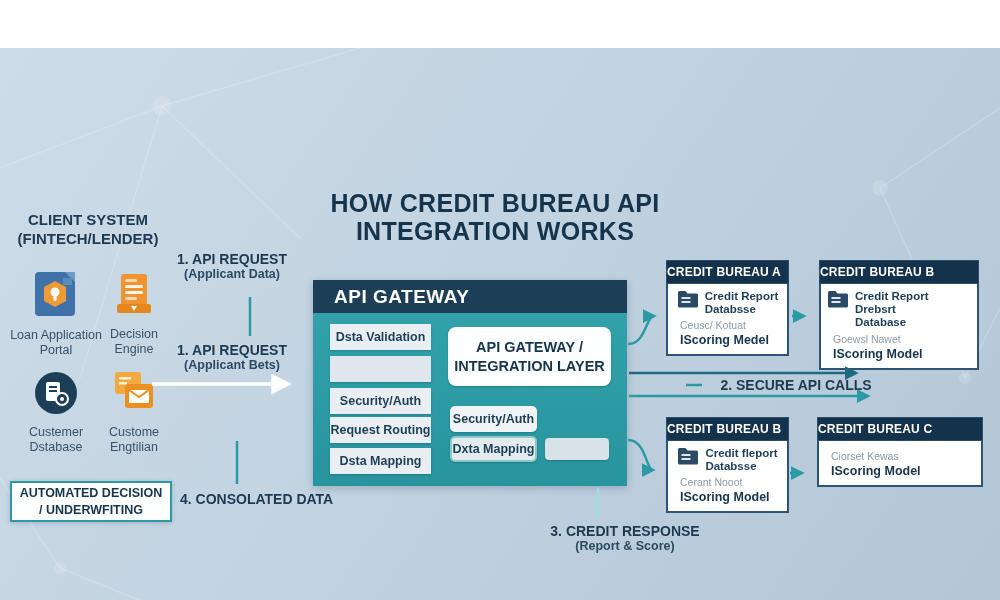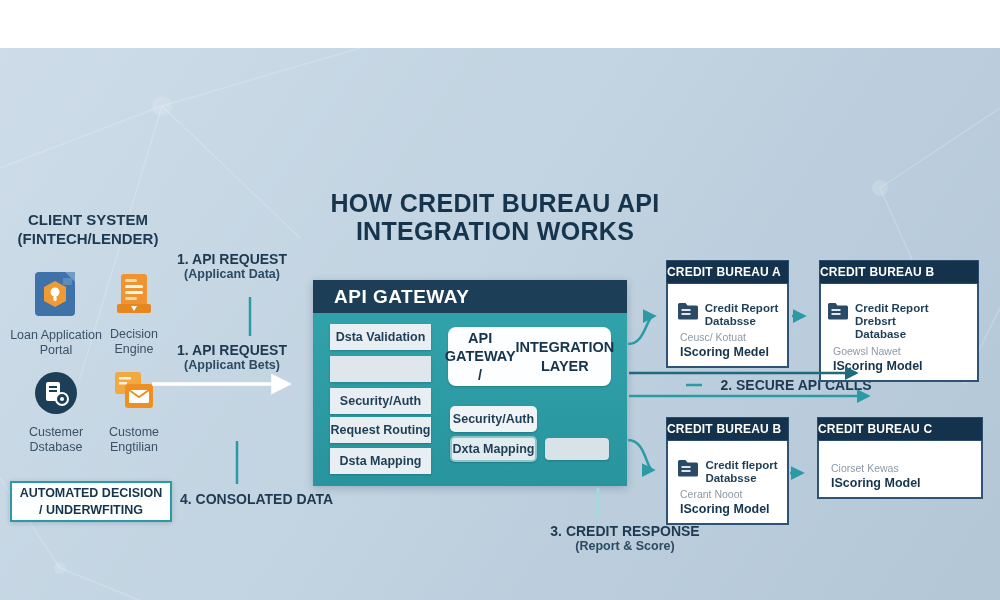--- a/index.html
+++ b/index.html
@@ -46,30 +46,30 @@
   .gw-body{position:relative;height:173px;
     background:linear-gradient(180deg,#31a2aa 0%,#28949e 100%)}
   .gw-box{position:absolute;background:var(--box-light);border-radius:0;
     color:var(--header-navy);font-weight:600;font-size:12.5px;
     display:flex;align-items:center;justify-content:center;
     box-shadow:0 1px 2px rgba(0,40,60,.25)}
   .lb{left:17px;width:101px;height:26px}
   .lb1{top:11px}.lb2{top:43px;background:#dfe7ec}.lb3{top:75px}.lb4{top:104px}.lb5{top:135px}
   .intbox{left:135px;top:14px;width:163px;height:59px;background:#fdfeff;border-radius:8px;
     font-weight:700;font-size:14.5px;line-height:1.25;color:var(--navy);
-    flex-direction:row;text-align:center}
+    flex-direction:column;text-align:center}
   .secbox{left:137px;top:93px;width:87px;height:26px;background:#f0f4f6;border-radius:5px}
   .mapbox{left:137px;top:123px;width:87px;height:26px;background:#e2ebee;border-radius:5px;
     border:2px solid #8fc6cc}
   .embox{left:232px;top:125px;width:64px;height:22px;background:#d8e3e8;border-radius:4px}
 
   .bureau{position:absolute}
   .bc-header{background:var(--bureau-navy);color:#fff;font-weight:700;font-size:12px;
     text-align:left;padding:4px 0;letter-spacing:.2px;border:1.5px solid #2a4d6e}
-  .bc-body{background:#fff;border:2px solid #2f5375;border-top:none;padding:18px 6px 7px}
+  .bc-body{background:#fff;border:2px solid #2f5375;border-top:none;padding:6px 6px 7px}
   .bc-row{display:flex;gap:6px;justify-content:center;align-items:flex-start}
   .bc-title{font-weight:700;font-size:11.5px;line-height:1.15;color:var(--header-navy)}
   .bc-sub{color:var(--gray-text);font-size:10.5px;margin:3px 0 0 6px}
   .bc-model{font-weight:700;font-size:12.5px;color:var(--navy);margin:2px 0 0 6px}
   .bcA{left:666px;top:212px;width:123px}
   .bcB1{left:819px;top:212px;width:160px}
   .bcB2{left:666px;top:369px;width:123px}
   .bcC{left:817px;top:369px;width:166px}
 
   .decision{left:10px;top:433px;width:162px;height:41px;background:#fdfefe;

